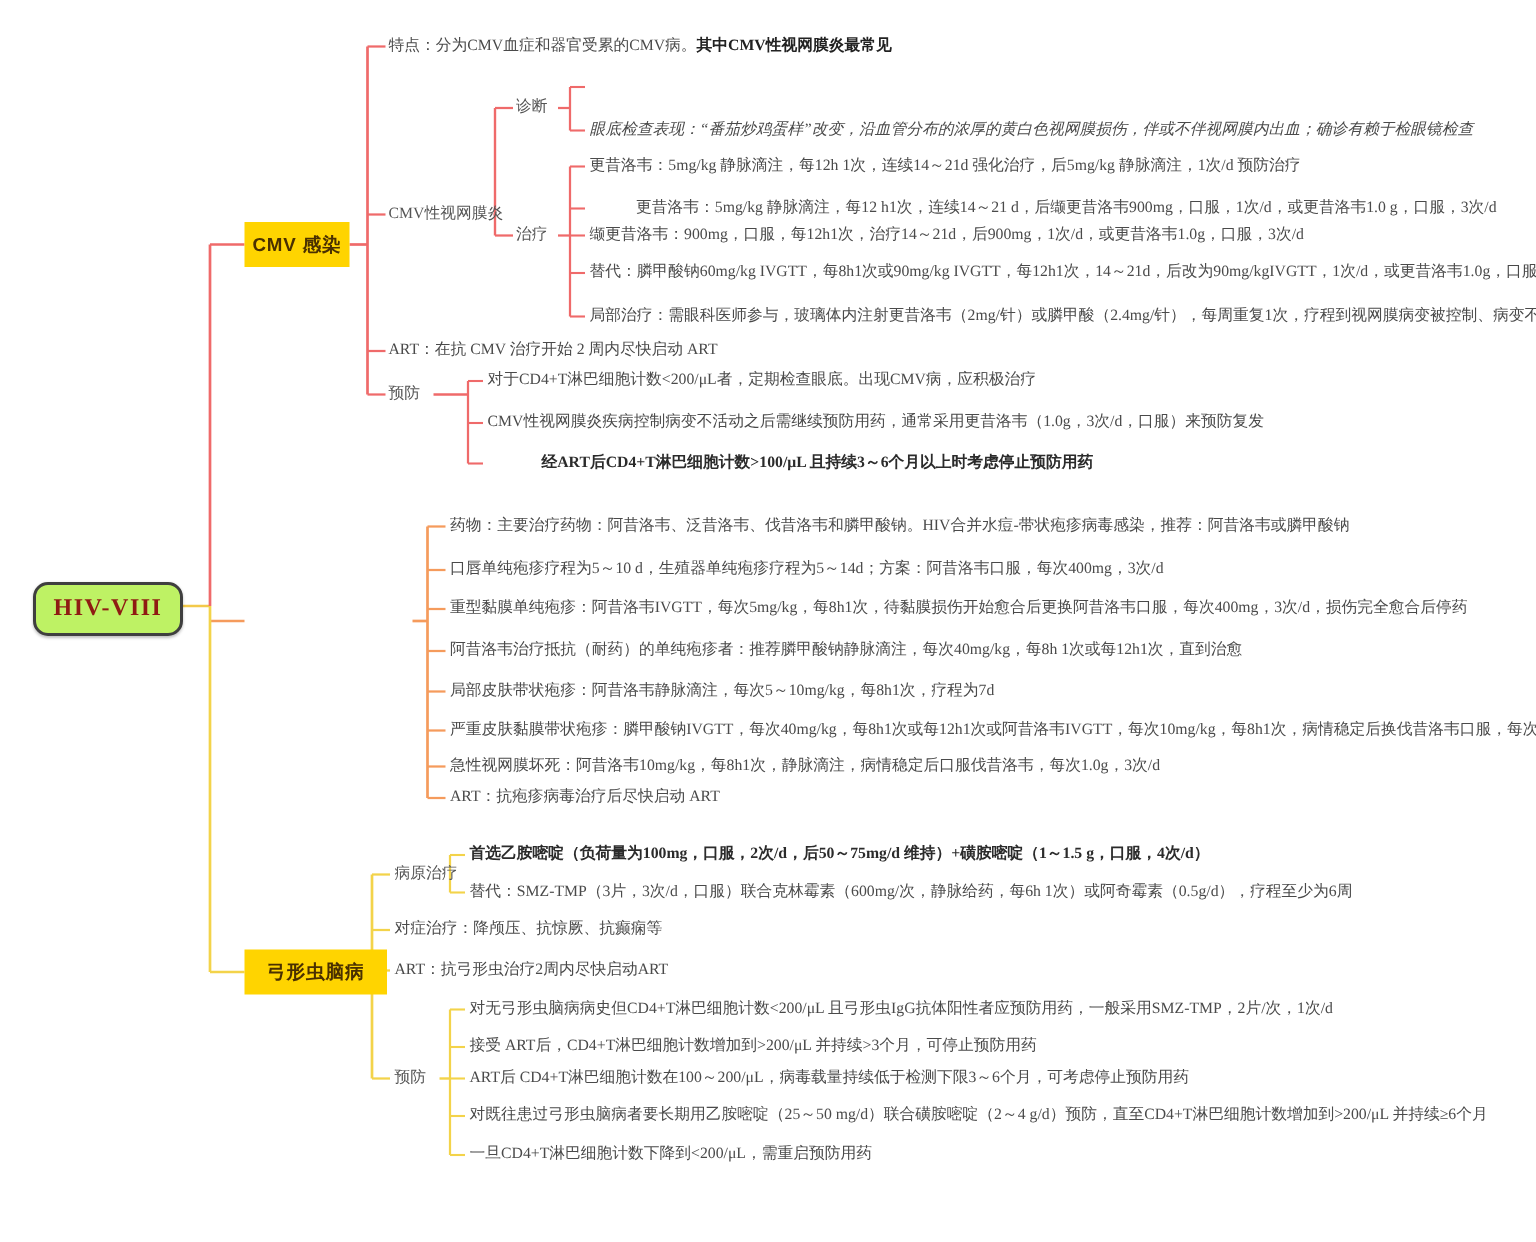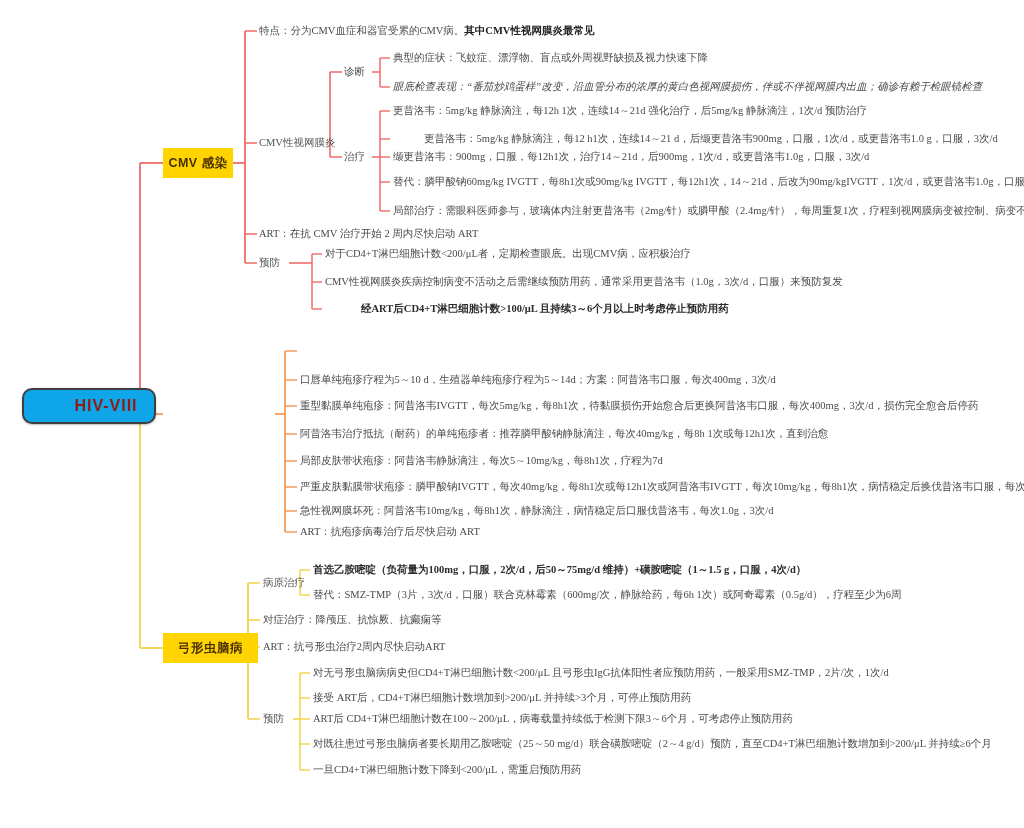--- a/index.html
+++ b/index.html
@@ -12,28 +12,27 @@
     color:#3a3a3a;
   }
   #map{position:absolute;left:0;top:0;width:1024px;height:828px;}
   svg.lines{position:absolute;left:0;top:0;width:1024px;height:828px;pointer-events:none;}
 
   
   .root{
     position:absolute;
     border:2px solid #3f3f3f;
     border-radius:10px;
-    background:#0ea5e9;
+    background:#bef264;
     box-shadow:0 1px 2px rgba(0,0,0,.25);
     display:flex;align-items:center;justify-content:center;
-    font-family:Liberation Sans, sans-serif;
+    font-family:Liberation Serif, serif;
     font-weight:bold;
     color:#8f1b13;
     letter-spacing:1px;
-    padding-left:34px;
   }
 
   
   .l1{
     position:absolute;
     background:#ffd400;
     color:#4a3000;
     display:flex;align-items:center;justify-content:center;
     text-align:left;
     font-family:"Liberation Sans","DejaVu Sans",sans-serif;
@@ -120,30 +119,30 @@
       <line x1="140" y1="404" x2="140" y2="648" stroke="#f3d34a" stroke-width="1.8" stroke-linecap="butt"></line>
     </svg>
 <div class="root" style="left: 22px; top: 388px; width: 96px; height: 32px; font-size: 16px; color: rgb(143, 27, 19);">HIV-VIII</div>
     <div class="l1" style="left: 163px; top: 148px; width: 70px; height: 30px; background: rgb(255, 212, 0);">CMV 感染</div>
     <div class="node" style="left: 259px; top: 25px;"><span>特点：分为CMV血症和器官受累的CMV病。</span><span style="font-weight: bold; color: rgb(34, 34, 34);">其中CMV性视网膜炎最常见</span></div>
     <div class="node mid" style="left: 259px; top: 137px;">CMV性视网膜炎</div>
     <div class="node" style="left: 259px; top: 228px;">ART：在抗 CMV 治疗开始 2 周内尽快启动 ART</div>
     <div class="node mid" style="left: 259px; top: 257px;">预防</div>
     <div class="node mid" style="left: 344px; top: 66px;">诊断</div>
     <div class="node mid" style="left: 344px; top: 151px;">治疗</div>
-    <div class="node" style="left: 393px; top: 52px;">典型的症状：飞蚊症、漂浮物、盲点或外周视野缺损及视力快速下降</div>
     <div class="node" style="left: 393px; top: 81px; font-style: italic;">眼底检查表现：“番茄炒鸡蛋样”改变，沿血管分布的浓厚的黄白色视网膜损伤，伴或不伴视网膜内出血；确诊有赖于检眼镜检查</div>
     <div class="node" style="left: 393px; top: 105px;">更昔洛韦：5mg/kg 静脉滴注，每12h 1次，连续14～21d 强化治疗，后5mg/kg 静脉滴注，1次/d 预防治疗</div>
     <div class="node" style="left: 393px; top: 133px; margin-left: 31px;">更昔洛韦：5mg/kg 静脉滴注，每12 h1次，连续14～21 d，后缬更昔洛韦900mg，口服，1次/d，或更昔洛韦1.0 g，口服，3次/d</div>
     <div class="node" style="left: 393px; top: 151px;">缬更昔洛韦：900mg，口服，每12h1次，治疗14～21d，后900mg，1次/d，或更昔洛韦1.0g，口服，3次/d</div>
     <div class="node" style="left: 393px; top: 176px;">替代：膦甲酸钠60mg/kg IVGTT，每8h1次或90mg/kg IVGTT，每12h1次，14～21d，后改为90mg/kgIVGTT，1次/d，或更昔洛韦1.0g，口服，3次/d</div>
     <div class="node" style="left: 393px; top: 205px;">局部治疗：需眼科医师参与，玻璃体内注射更昔洛韦（2mg/针）或膦甲酸（2.4mg/针），每周重复1次，疗程到视网膜病变被控制、病变不活动为止</div>
     <div class="node" style="left: 325px; top: 248px;">对于CD4+T淋巴细胞计数&lt;200/μL者，定期检查眼底。出现CMV病，应积极治疗</div>
     <div class="node" style="left: 325px; top: 276px;">CMV性视网膜炎疾病控制病变不活动之后需继续预防用药，通常采用更昔洛韦（1.0g，3次/d，口服）来预防复发</div>
     <div class="node bold" style="left: 325px; top: 303px; padding-left: 36px;">经ART后CD4+T淋巴细胞计数&gt;100/μL 且持续3～6个月以上时考虑停止预防用药</div>
+    <div class="node" style="left: 300px; top: 345px;">药物：主要治疗药物：阿昔洛韦、泛昔洛韦、伐昔洛韦和膦甲酸钠。HIV合并水痘-带状疱疹病毒感染，推荐：阿昔洛韦或膦甲酸钠</div>
     <div class="node" style="left: 300px; top: 374px;">口唇单纯疱疹疗程为5～10 d，生殖器单纯疱疹疗程为5～14d；方案：阿昔洛韦口服，每次400mg，3次/d</div>
     <div class="node" style="left: 300px; top: 400px;">重型黏膜单纯疱疹：阿昔洛韦IVGTT，每次5mg/kg，每8h1次，待黏膜损伤开始愈合后更换阿昔洛韦口服，每次400mg，3次/d，损伤完全愈合后停药</div>
     <div class="node" style="left: 300px; top: 428px;">阿昔洛韦治疗抵抗（耐药）的单纯疱疹者：推荐膦甲酸钠静脉滴注，每次40mg/kg，每8h 1次或每12h1次，直到治愈</div>
     <div class="node" style="left: 300px; top: 455px;">局部皮肤带状疱疹：阿昔洛韦静脉滴注，每次5～10mg/kg，每8h1次，疗程为7d</div>
     <div class="node" style="left: 300px; top: 481px;">严重皮肤黏膜带状疱疹：膦甲酸钠IVGTT，每次40mg/kg，每8h1次或每12h1次或阿昔洛韦IVGTT，每次10mg/kg，每8h1次，病情稳定后换伐昔洛韦口服，每次1.0g，3次/d，直到病变消失</div>
     <div class="node" style="left: 300px; top: 505px;">急性视网膜坏死：阿昔洛韦10mg/kg，每8h1次，静脉滴注，病情稳定后口服伐昔洛韦，每次1.0g，3次/d</div>
     <div class="node" style="left: 300px; top: 526px;">ART：抗疱疹病毒治疗后尽快启动 ART</div>
     <div class="l1" style="left: 163px; top: 633px; width: 95px; height: 30px; background: rgb(255, 212, 0);">弓形虫脑病</div>
     <div class="node mid" style="left: 263px; top: 577px;">病原治疗</div>
     <div class="node" style="left: 263px; top: 614px;">对症治疗：降颅压、抗惊厥、抗癫痫等</div>

